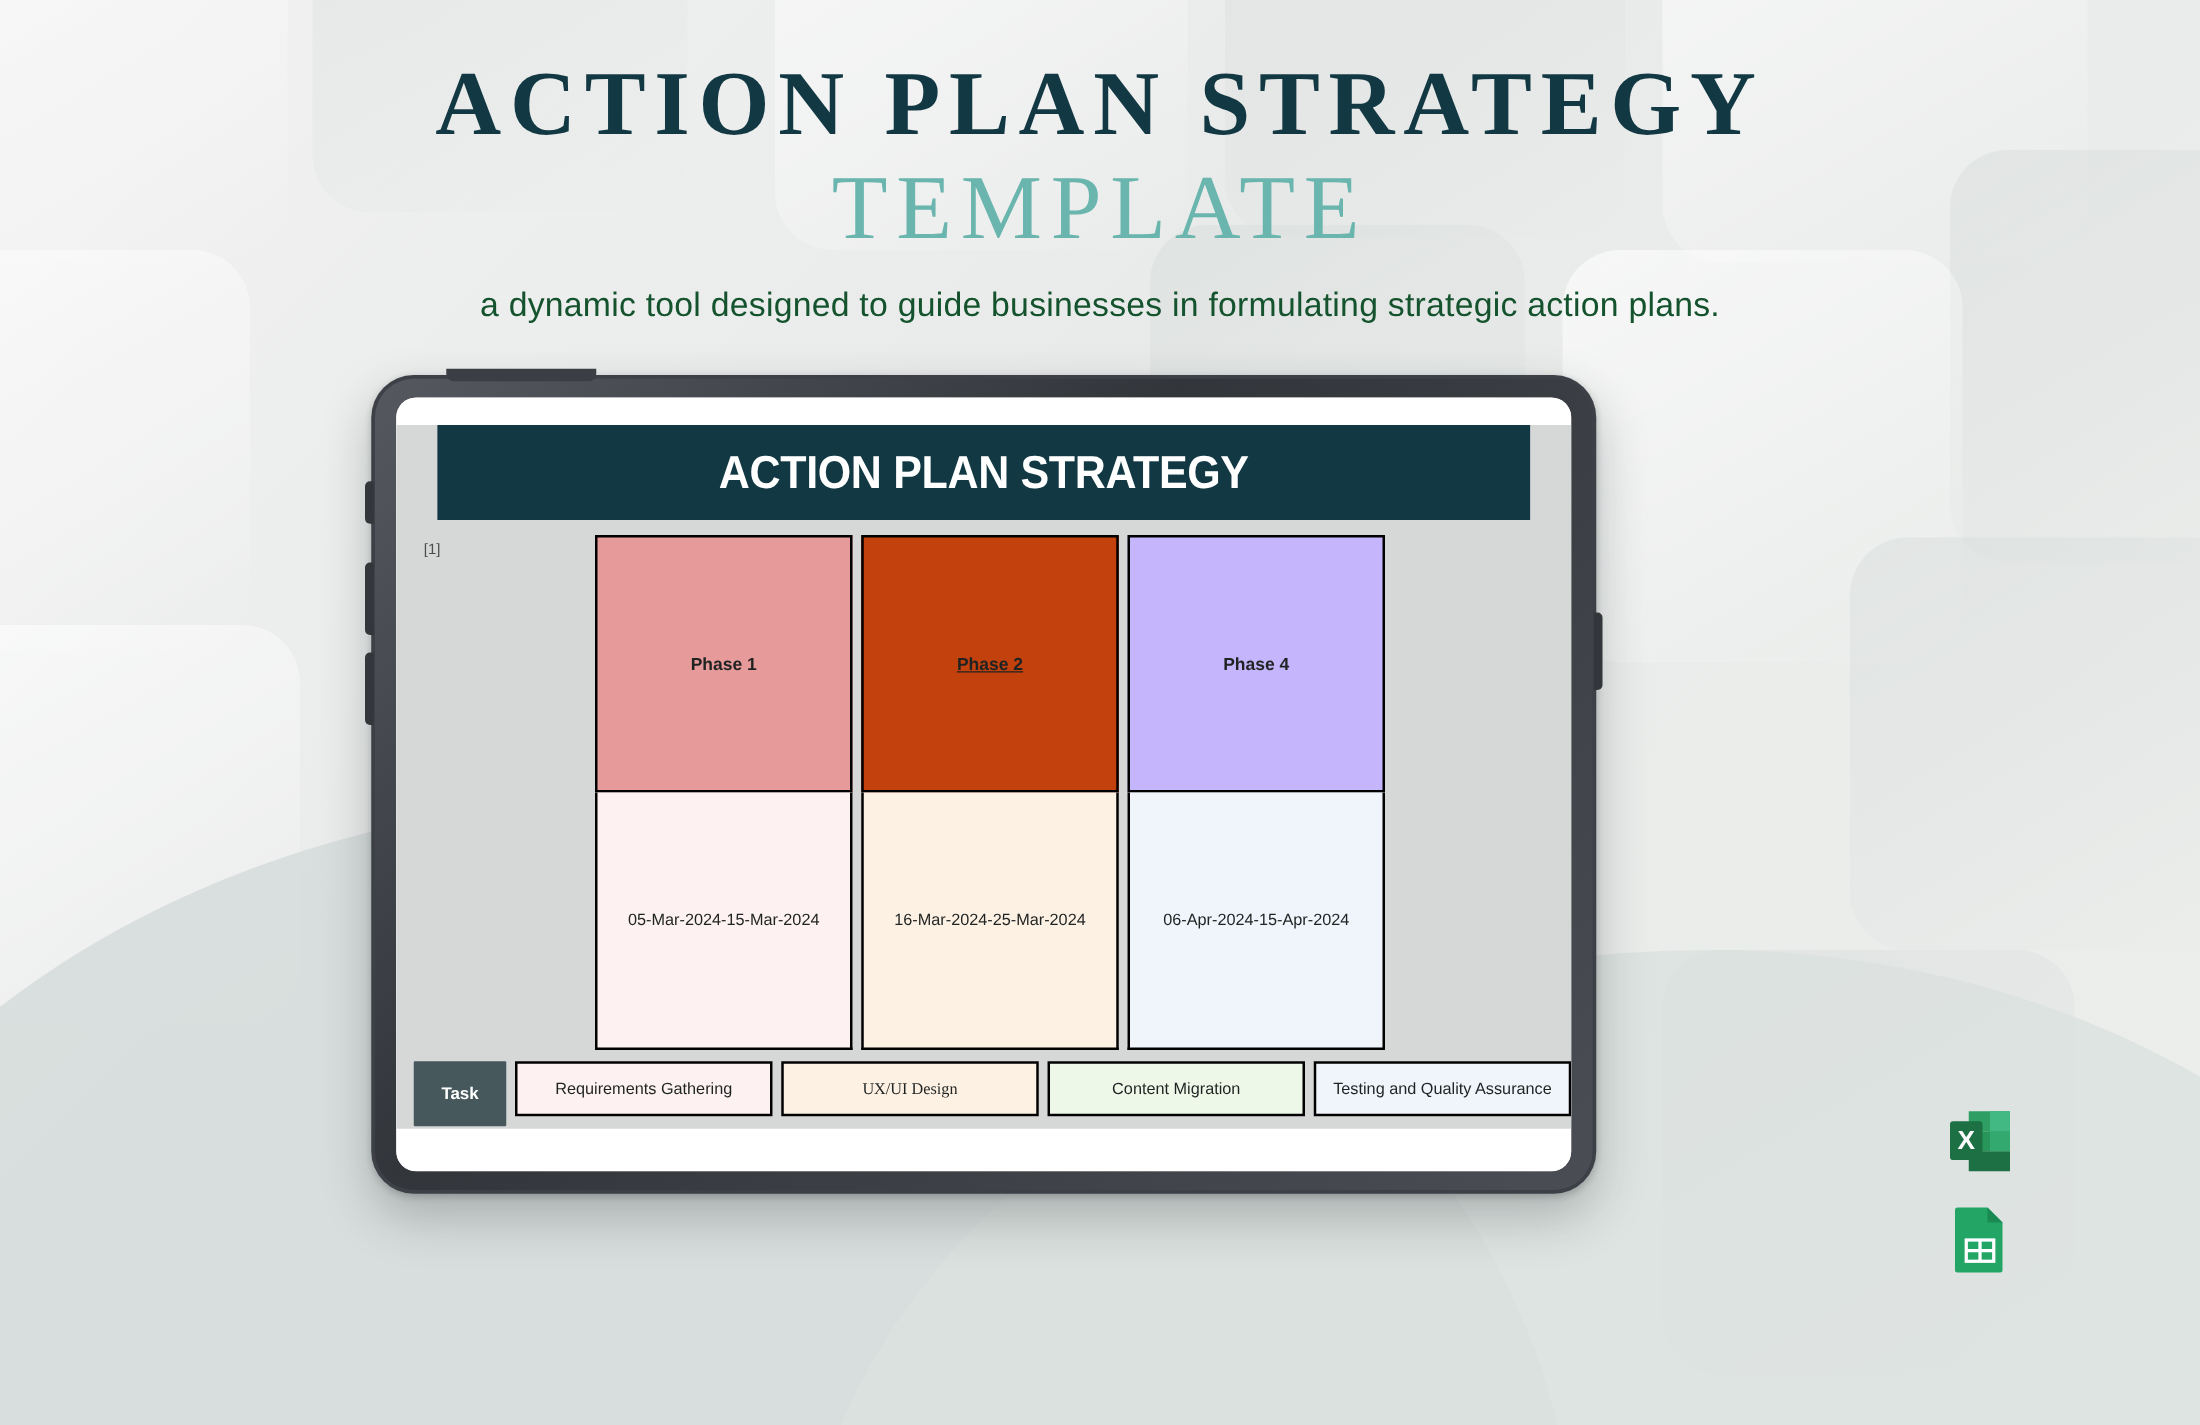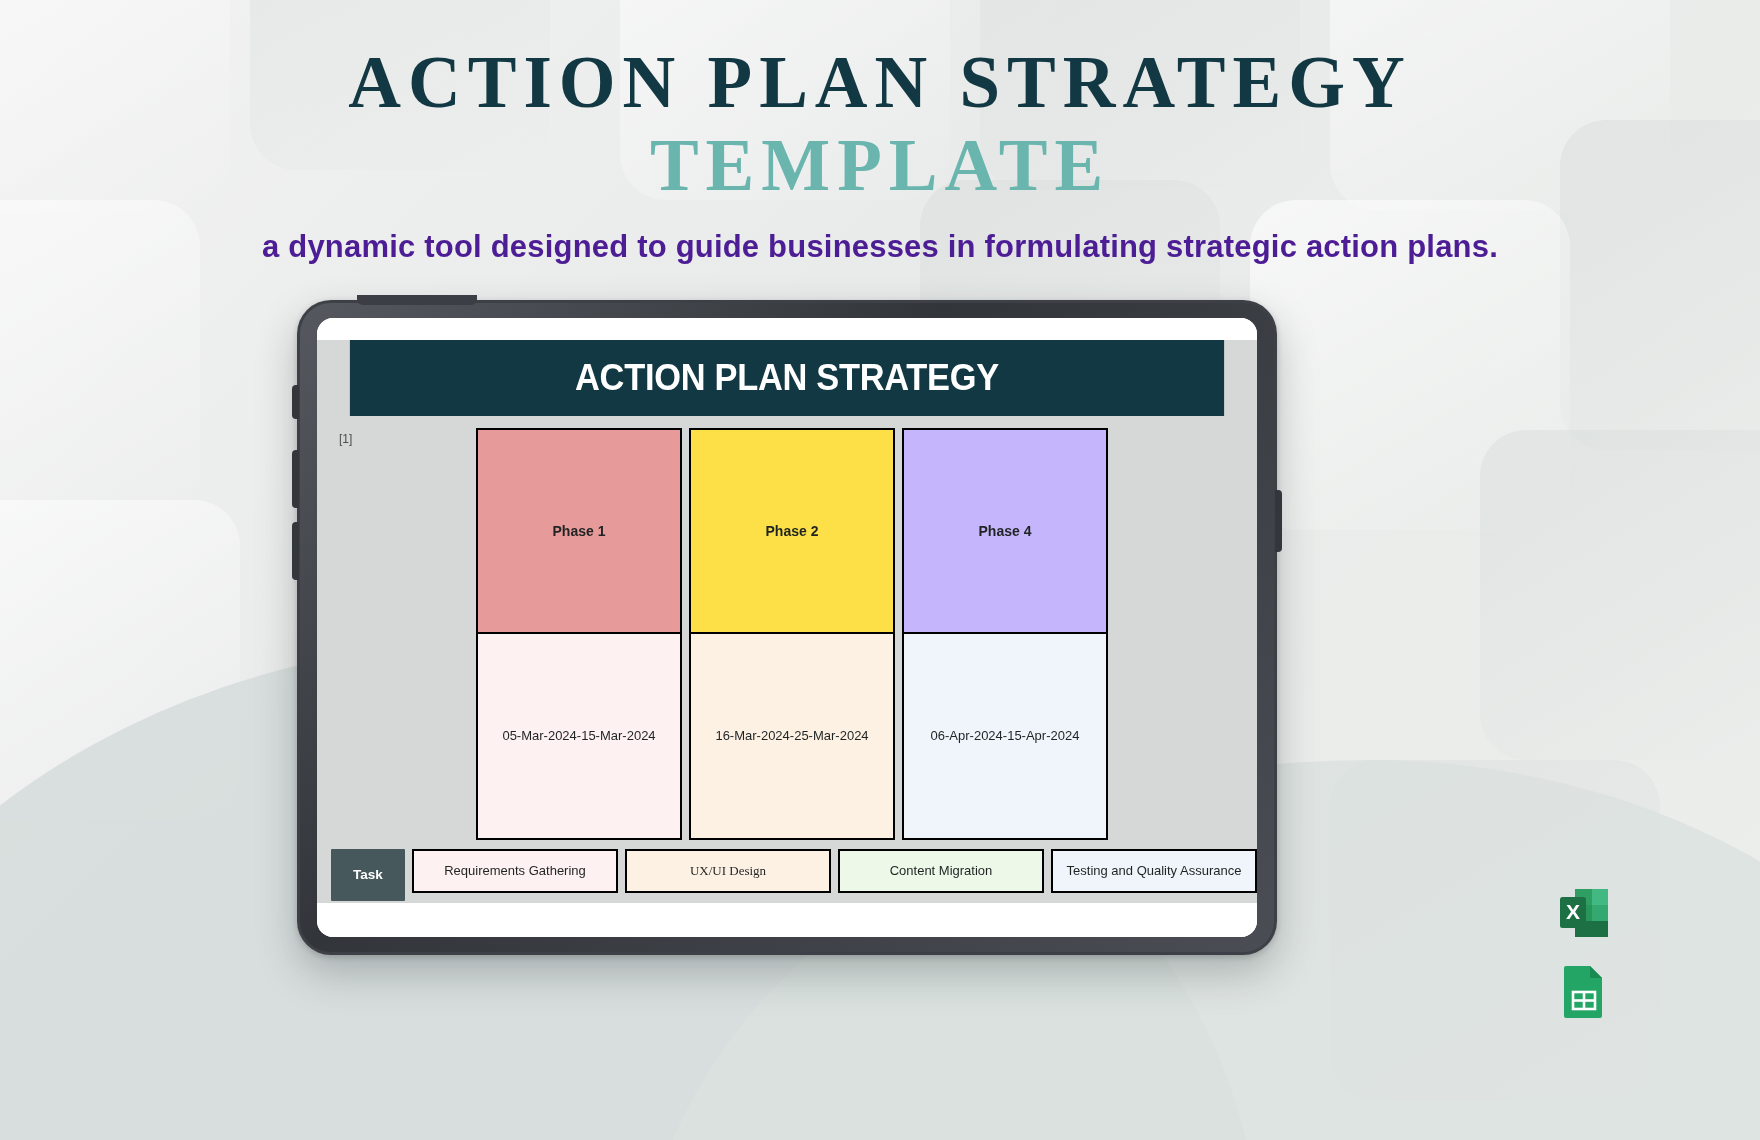--- a/index.html
+++ b/index.html
@@ -47,33 +47,33 @@
   .title-1 {
     font-family:"Liberation Serif", serif;
     font-weight:bold;
     font-size:73px;
     letter-spacing:7px;
     color:#123843;
     line-height:1.0;
   }
   .title-2 {
     font-family:"Liberation Serif", serif;
-    font-weight:bold;
+    font-weight:normal;
     font-size:73px;
     letter-spacing:7px;
     color:#6ab5ae;
     line-height:1.12;
     margin-top:6px;
   }
   .subtitle {
     margin-top:22px;
-    font-size:31px;
-    color:#4c1d95;
+    font-size:27px;
+    color:#14532d;
     letter-spacing:.2px;
-    font-weight:700;
+    font-weight:400;
   }
 
   
   .tablet-wrap {
     position:absolute;
     left:297px; top:300px;
     width:980px; height:655px;
     z-index:4;
   }
   .tablet-body {
@@ -239,21 +239,21 @@
 
           <div class="row" style="margin-bottom:9px;">
             <div class="spacer-lbl"></div>
 
             <div class="hdr-block">
               <div class="cell phase-head" style="background:#e79a9a;">Phase 1</div>
               <div class="cell date-cell" style="background:#fdf1f1;">05-Mar-2024-15-Mar-2024</div>
             </div>
 
             <div class="hdr-block">
-              <div class="cell phase-head" style="background:#fde047;">Phase 2</div>
+              <div class="cell phase-head" style="background:#c2410c;text-decoration:underline;">Phase 2</div>
               <div class="cell date-cell" style="background:#fdf1e4;">16-Mar-2024-25-Mar-2024</div>
             </div>
 
 
             <div class="hdr-block">
               <div class="cell phase-head" style="background:#c4b5fd;">Phase 4</div>
               <div class="cell date-cell" style="background:#f0f4fb;">06-Apr-2024-15-Apr-2024</div>
             </div>
           </div>
 

